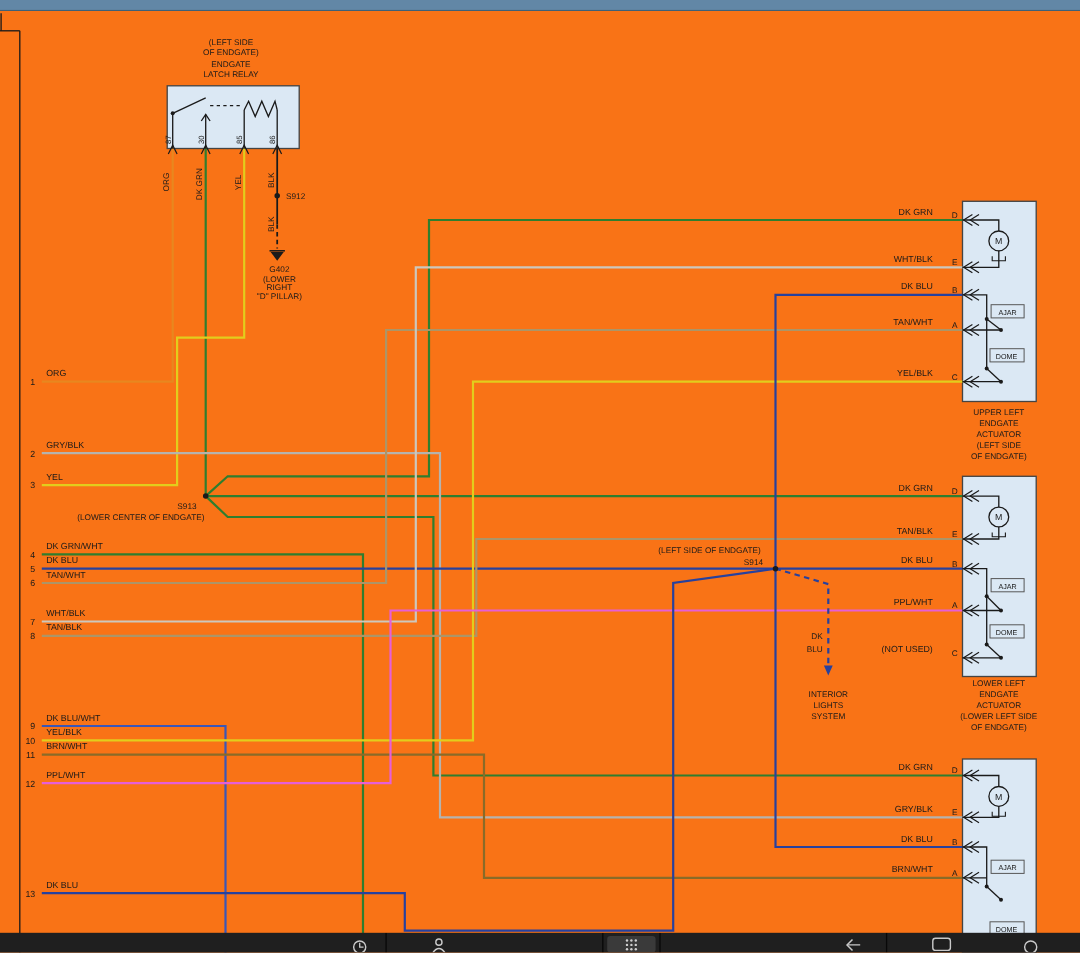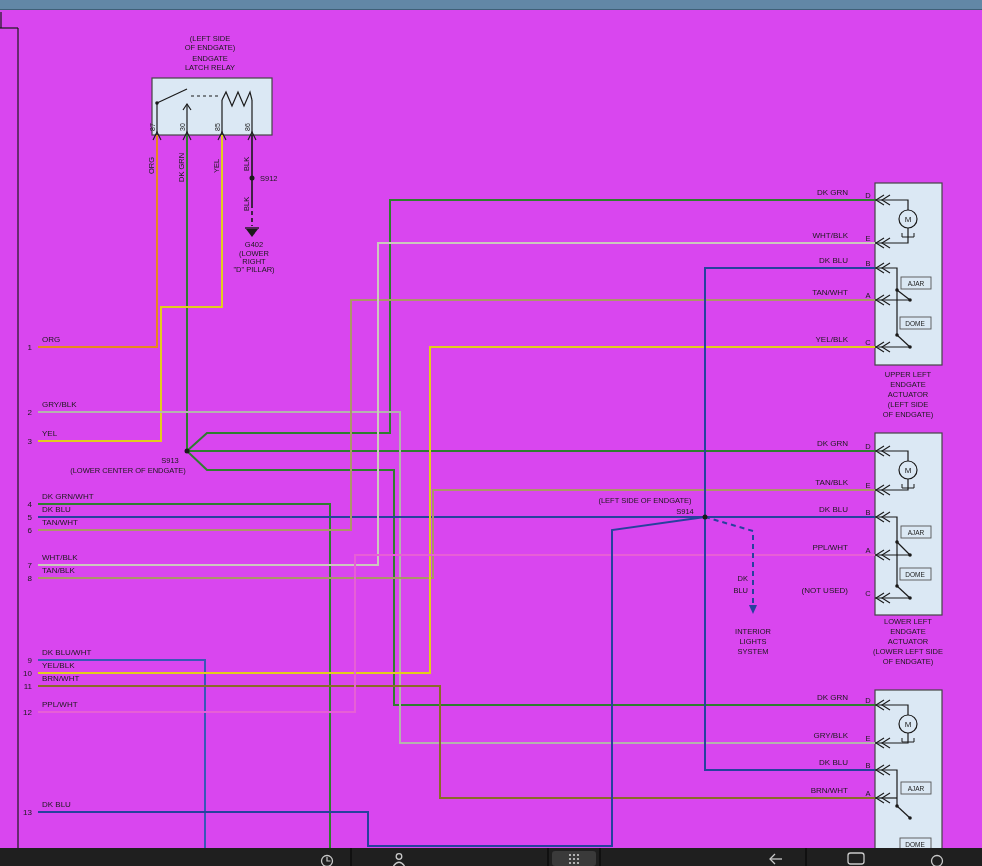--- a/index.html
+++ b/index.html
@@ -1,17 +1,17 @@
 <!DOCTYPE html>
 <html><head>
 <meta charset="utf-8">
 <style>
   html,body{margin:0;padding:0;background:#fff;}
   body{width:982px;height:866px;overflow:hidden;}
-  .stage{position:relative;width:982px;height:866px;font-family:"Liberation Sans",sans-serif;background:#d946ef;}
+  .stage{position:relative;width:982px;height:866px;font-family:"Liberation Sans",sans-serif;background:#f97316;}
   .topbar{position:absolute;top:0;left:0;width:982px;height:10px;box-sizing:border-box;}
   #diagram{position:absolute;top:0;left:0;width:982px;height:866px;}
   #diagram text{font-family:"Liberation Sans",sans-serif;fill:#1a1a1a;}
   .taskbar{position:absolute;top:848px;left:0;width:982px;height:18px;overflow:hidden;}
   #taskbar-icons{position:absolute;top:0;left:0;width:982px;height:18px;}
 </style>
 </head>
 <body>
 
 <div class="stage">

